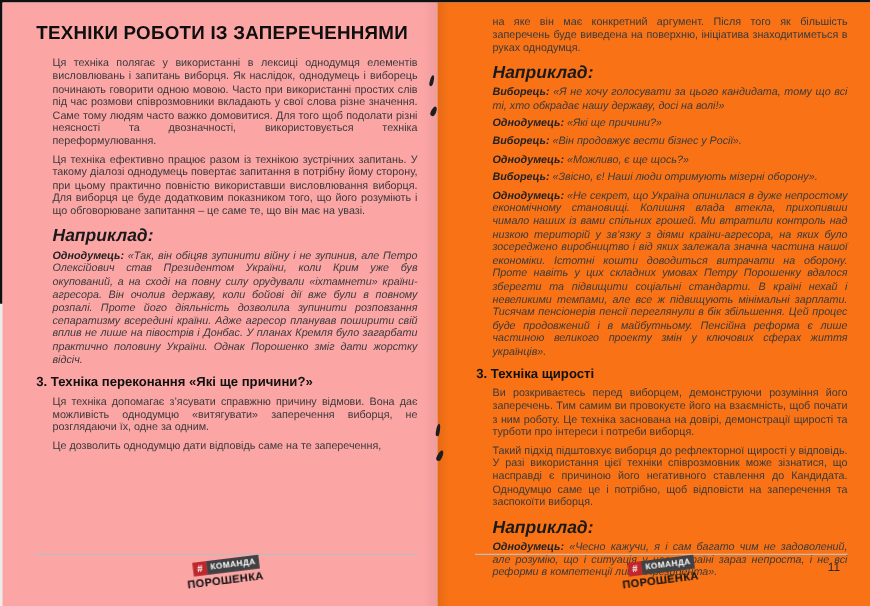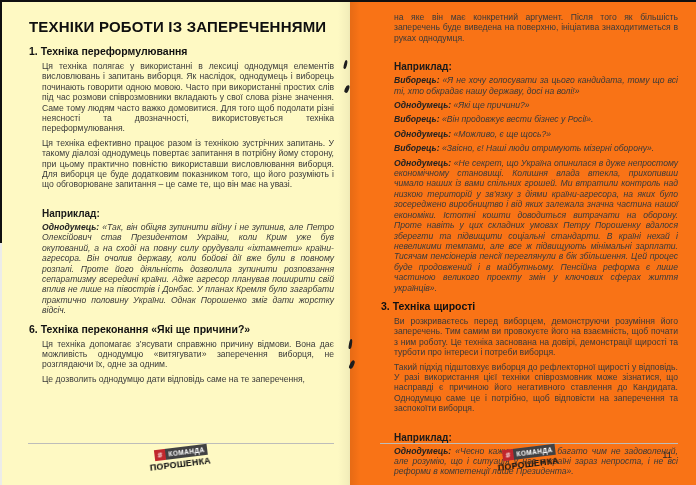--- a/index.html
+++ b/index.html
@@ -5,30 +5,30 @@
   html,body{margin:0;padding:0;}
   body{
     width:696px;height:485px;position:relative;overflow:hidden;
     background:#ecece9;
     font-family:"Liberation Sans","DejaVu Sans",sans-serif;
     -webkit-font-smoothing:antialiased;
   }
   .frame-top{position:absolute;top:0;left:0;width:696px;height:2px;background:#101010;}
   .frame-left{position:absolute;top:0;left:0;width:2px;height:243px;background:#101010;}
   .page{position:absolute;top:2px;bottom:0;color:#2e2e2e;}
-  .page-left{left:2px;width:348px;background:#fef9c3;padding:14px 16px 0 26px;box-sizing:border-box;}
+  .page-left{left:2px;width:348px;background:#fca5a5;padding:14px 16px 0 26px;box-sizing:border-box;}
   .page-right{left:350px;width:346px;background:#f97316;padding:10px 18px 0 30px;box-sizing:border-box;}
   .gutter{position:absolute;top:2px;bottom:0;left:338px;width:22px;
     background:linear-gradient(90deg,rgba(0,0,0,0) 0%,rgba(0,0,0,0.045) 45%,rgba(0,0,0,0.07) 58%,rgba(0,0,0,0) 100%);
     pointer-events:none;}
   .book-title{font-size:15px;font-weight:bold;color:#0f0f0f;letter-spacing:0.2px;margin:2px 0 10px 1px;}
   .sec-heading{font-size:10.5px;font-weight:bold;color:#111;margin:7px 0 4px 1px;}
   .body-p{font-size:8.6px;line-height:10.4px;text-align:justify;margin:0 0 2px 14px;color:#3a3a3a;}
   .body-p + .body-p{margin-top:4px;}
-  .example-label{font-size:10px;font-weight:bold;color:#1a1a1a;margin:18px 0 3px 14px;}
+  .example-label{font-size:14px;font-weight:bold;font-style:italic;color:#1a1a1a;margin:6px 0 3px 14px;}
   .dlg{font-size:8.6px;line-height:10.4px;font-style:italic;text-align:justify;margin:0 0 4px 14px;color:#3a3a3a;}
   .spk{font-weight:bold;color:#222;}
   .footer{position:absolute;left:26px;right:16px;bottom:0;height:44px;}
   .page-right .footer{left:30px;right:18px;}
   .footer-rule{border-top:1px solid #bdbdba;height:0;margin-top:2px;}
   .pageno{font-size:9.5px;color:#2a2a2a;margin-top:5px;}
   .pageno.num-left{text-align:left;margin-left:4px;}
   .pageno.num-right{text-align:right;margin-right:6px;}
   .logo{position:absolute;left:50%;top:6px;transform:translateX(-50%) rotate(-7deg);
     width:64px;filter:drop-shadow(0.5px 0.5px 0.5px rgba(0,0,0,0.35));}
@@ -46,28 +46,27 @@
 </style>
 </head>
 <body>
 
 <div class="frame-top"></div>
 <div class="frame-left"></div>
 
 <div class="page page-left">
   <div class="book-title">ТЕХНІКИ РОБОТИ ІЗ ЗАПЕРЕЧЕННЯМИ</div>
 
-  <div class="sec-heading">1. Техніка переформулювання</div>
   <p class="body-p">Ця техніка полягає у використанні в лексиці однодумця елементів висловлювань і запитань виборця. Як наслідок, однодумець і виборець починають говорити одною мовою. Часто при використанні простих слів під час розмови співрозмовники вкладають у свої слова різне значення. Саме тому людям часто важко домовитися. Для того щоб подолати різні неясності та двозначності, використовується техніка переформулювання.</p>
   <p class="body-p">Ця техніка ефективно працює разом із технікою зустрічних запитань. У такому діалозі однодумець повертає запитання в потрібну йому сторону, при цьому практично повністю використавши висловлювання виборця. Для виборця це буде додатковим показником того, що його розуміють і що обговорюване запитання – це саме те, що він має на увазі.</p>
 
   <div class="example-label">Наприклад:</div>
   <p class="dlg"><span class="spk">Однодумець:</span> <span>«Так, він обіцяв зупинити війну і не зупинив, але Петро Олексійович став Президентом України, коли Крим уже був окупований, а на сході на повну силу орудували «іхтамнети» країни-агресора. Він очолив державу, коли бойові дії вже були в повному розпалі. Проте його діяльність дозволила зупинити розповзання сепаратизму всередині країни. Адже агресор планував поширити свій вплив не лише на півострів і Донбас. У планах Кремля було загарбати практично половину України. Однак Порошенко зміг дати жорстку відсіч.</span></p>
 
-  <div class="sec-heading">6. Техніка переконання «Які ще причини?»</div>
+  <div class="sec-heading">3. Техніка переконання «Які ще причини?»</div>
   <p class="body-p">Ця техніка допомагає з’ясувати справжню причину відмови. Вона дає можливість однодумцю «витягувати» заперечення виборця, не розглядаючи їх, одне за одним.</p>
   <p class="body-p">Це дозволить однодумцю дати відповідь саме на те заперечення,</p>
 
   <div class="footer">
     <div class="footer-rule"></div>
     <div class="logo">
       <div class="logo-top">
         <span class="logo-hash">#</span>
         <span class="logo-word1">КОМАНДА</span>
       </div>

